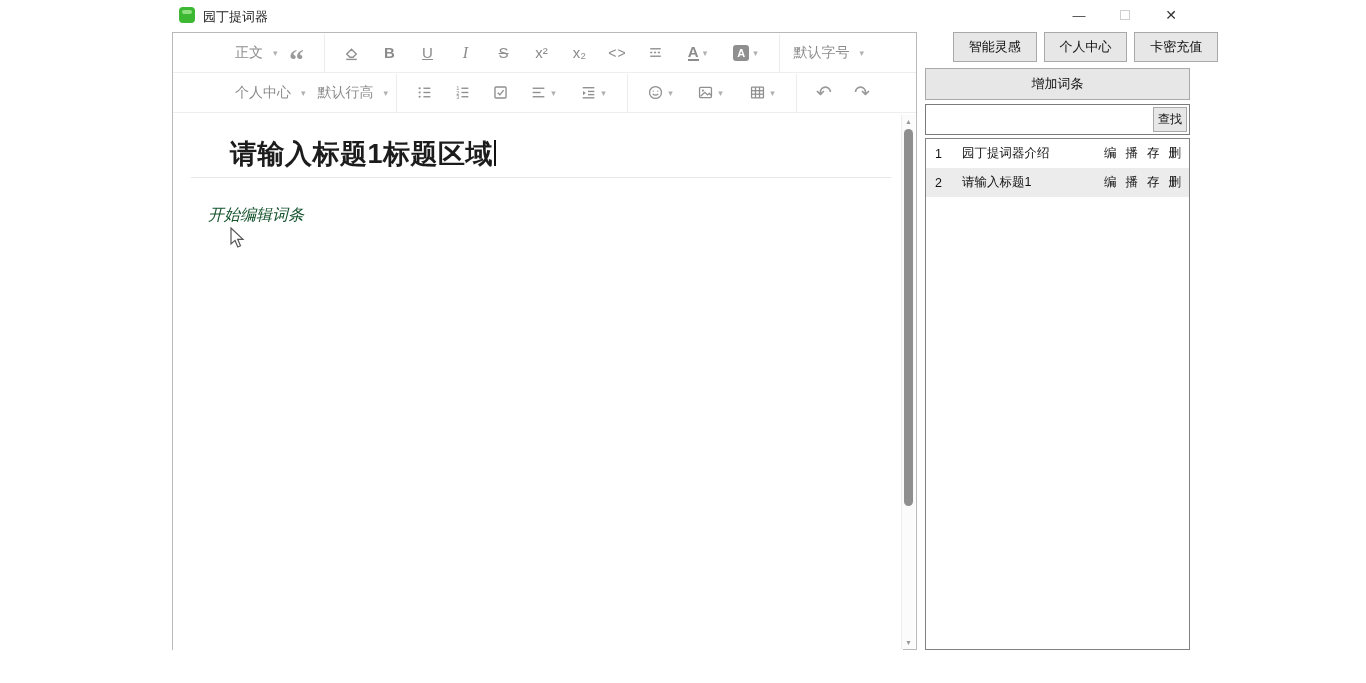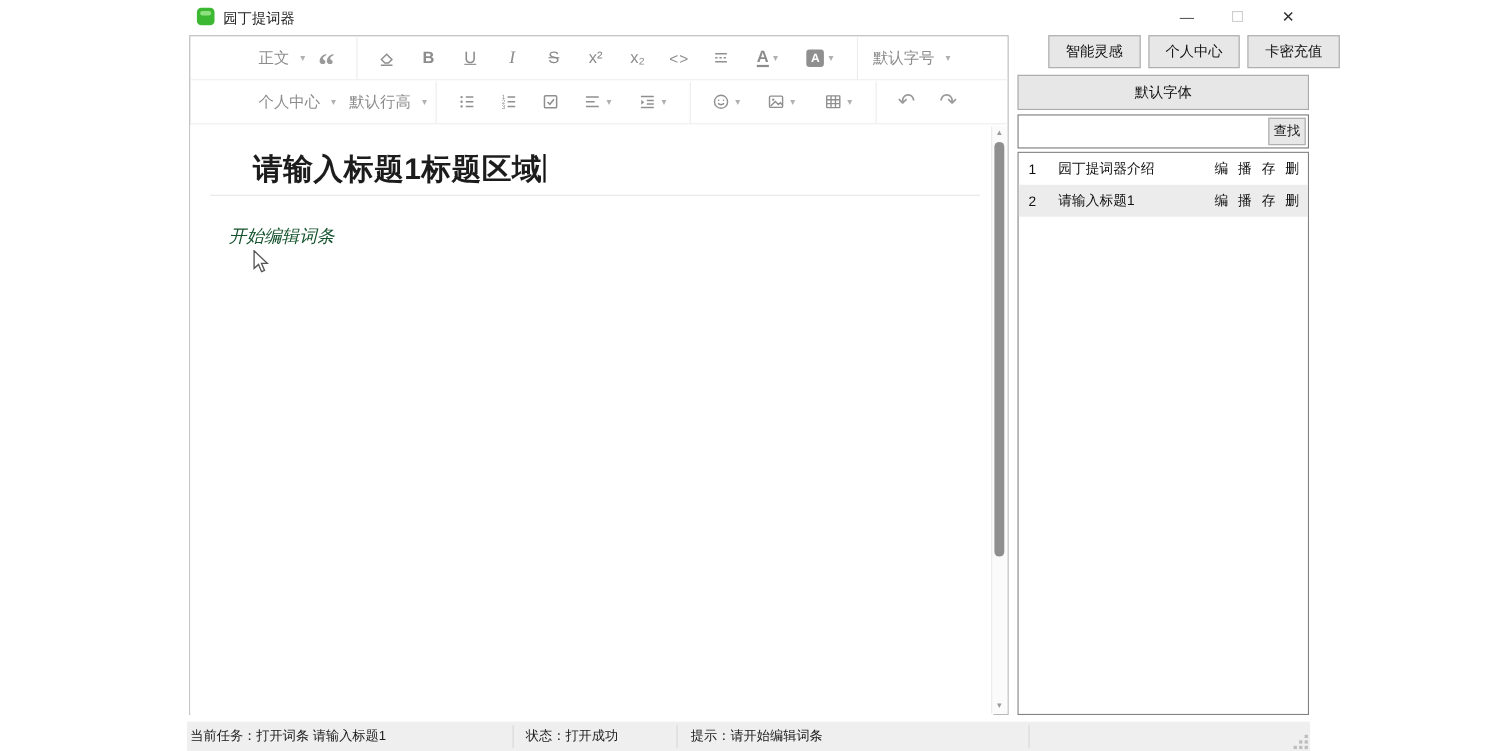--- a/index.html
+++ b/index.html
@@ -258,21 +258,21 @@
       <div class="sb-arrow sb-down">▼</div>
     </div>
   </div>
 
   <div class="side-panel">
     <div class="side-btn-row">
       <div class="gbtn">智能灵感</div>
       <div class="gbtn">个人中心</div>
       <div class="gbtn">卡密充值</div>
     </div>
-    <div class="gbtn add-btn">默认字体</div>
+    <div class="gbtn add-btn">增加词条</div>
     <div class="search-wrap">
       <input class="search-input" type="text" style="">
       <div class="gbtn search-btn">查找</div>
     </div>
     <div class="entry-list">
   <div class="entry-row">
     <span class="entry-index">1</span>
     <span class="entry-title">园丁提词器介绍</span>
     <span class="entry-actions">
             <span class="act">编</span>
@@ -288,29 +288,13 @@
     <span class="entry-actions">
             <span class="act">编</span>
             <span class="act">播</span>
             <span class="act">存</span>
             <span class="act">删</span>
           </span>
   </div>
 </div>
   </div>
 
-  <div class="statusbar">
-    <div class="sb-cell" style="left:3px;">当前任务：打开词条 请输入标题1</div>
-    <div class="sb-div" style="left:296px;"></div>
-    <div class="sb-cell" style="left:308px;">状态：打开成功</div>
-    <div class="sb-div" style="left:445px;"></div>
-    <div class="sb-cell" style="left:458px;">提示：请开始编辑词条</div>
-    <div class="sb-div" style="left:765px;"></div>
-    <div class="grip">
-        <i></i>
-        <i></i>
-        <i></i>
-        <i></i>
-        <i></i>
-        <i></i>
-      </div>
-  </div>
 </div>
 
 </body></html>

